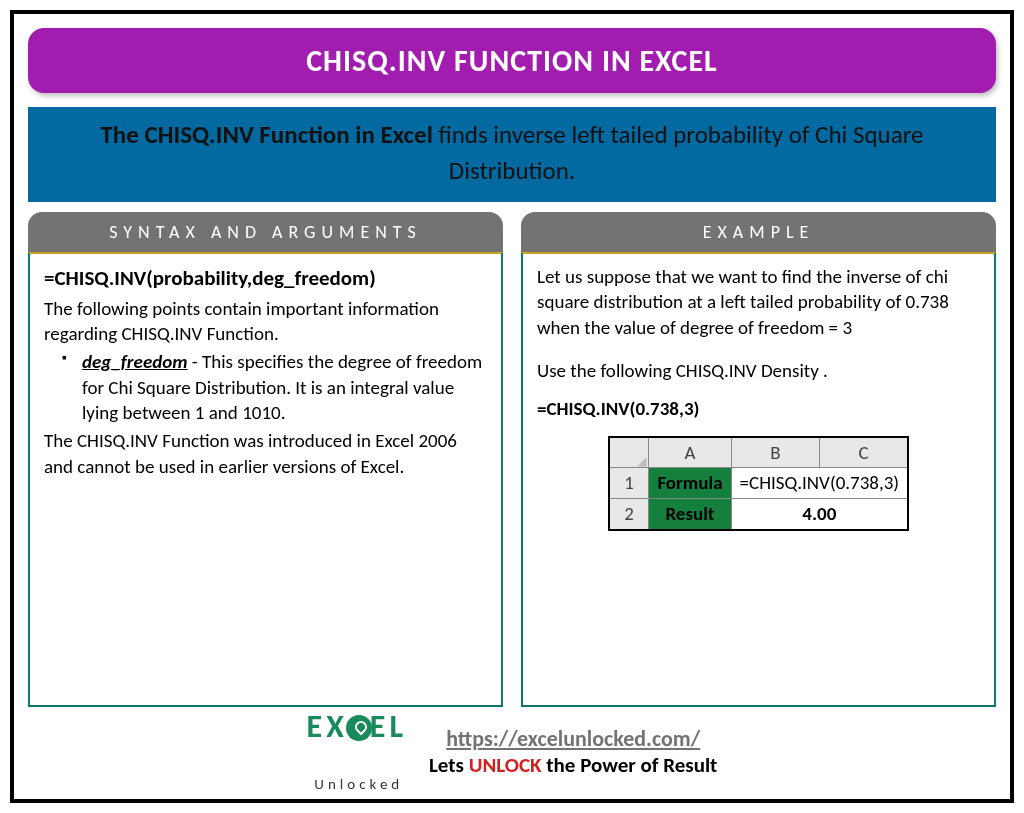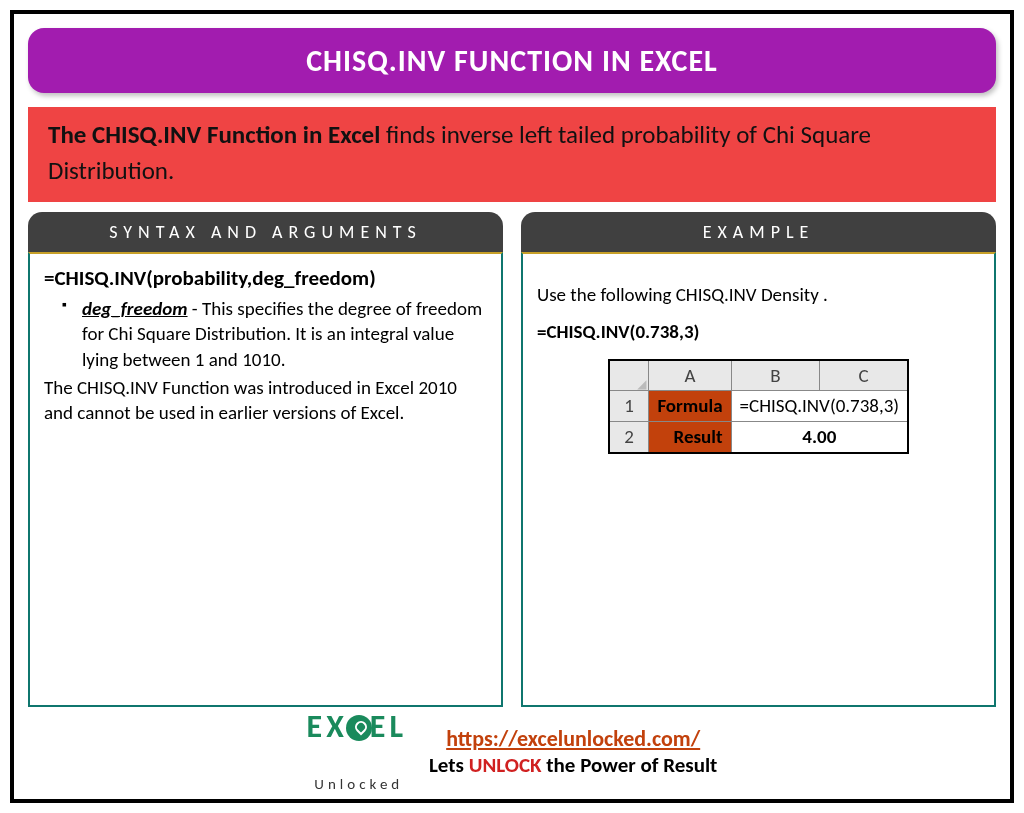--- a/index.html
+++ b/index.html
@@ -23,39 +23,39 @@
     color: #fff;
     font-weight: 700;
     font-size: 30px;
     text-align: center;
     padding: 14px 10px;
     border-radius: 16px;
     letter-spacing: 1px;
     box-shadow: 2px 3px 5px rgba(0,0,0,0.25);
   }
   .desc-bar {
-    background: #ef4444;
+    background: #0369a1;
     color: #111;
     font-size: 25px;
-    text-align: left;
+    text-align: center;
     padding: 10px 20px 12px 20px;
     margin-top: 14px;
     line-height: 1.45;
   }
   .desc-bar .bold { font-weight: 700; }
   .columns {
     display: flex;
     gap: 18px;
     margin-top: 10px;
     flex: 1;
     min-height: 0;
   }
   .col { flex: 1; display: flex; flex-direction: column; }
   .col-header {
-    background: #404040;
+    background: #737373;
     color: #fff;
     text-align: center;
     font-size: 18px;
     letter-spacing: 6px;
     padding: 9px 4px;
     border-top-left-radius: 14px;
     border-top-right-radius: 14px;
     font-weight: 500;
   }
   .col-body {
@@ -100,21 +100,21 @@
     position: relative;
   }
   .mini-table .corner::after {
     content: "◢";
     color: #bbb;
     font-size: 12px;
     position: absolute;
     right: 2px;
     bottom: -2px;
   }
-  .mini-table .lbl { text-align: right; font-weight: 700; background: #c2410c; }
+  .mini-table .lbl { text-align: center; font-weight: 700; background: #15803d; }
   .mini-table .val-left { text-align: left; }
   .mini-table .val-right { text-align: center; font-weight: bold; }
   .footer {
     display: flex;
     align-items: center;
     justify-content: center;
     gap: 22px;
     margin-top: 6px;
   }
   .logo {
@@ -138,21 +138,21 @@
     content: "";
     position: absolute;
     left: 9px; top: 6px;
     width: 8px; height: 8px;
     border: 2px solid #fff;
     border-radius: 50% 50% 50% 0;
     transform: rotate(-45deg);
   }
   .footer-text { text-align: center; }
   .footer-link {
-    color: #c2410c;
+    color: #737373;
     font-weight: 700;
     text-decoration: underline;
     font-size: 22px;
   }
   .footer-tagline { font-size: 21px; font-weight: 700; margin-top: 0; }
   .footer-tagline .unlock { color: #d02020; }
 </style>
 </head>
 <body>
 
@@ -163,32 +163,34 @@
   <div class="desc-bar">
     <span class="bold">The CHISQ.INV Function in Excel</span><span> finds inverse left tailed probability of Chi Square Distribution.</span>
   </div>
 
   <div class="columns">
 
     <div class="col">
       <div class="col-header">SYNTAX AND ARGUMENTS</div>
       <div class="col-body">
         <div class="syntax-formula">=CHISQ.INV(probability,deg_freedom)</div>
+        <div>The following points contain important information regarding CHISQ.INV Function.</div>
         <ul class="args">
           <li>
             <span class="arg-name">deg_freedom</span><span> - This specifies the degree of freedom for Chi Square Distribution. It is an integral value lying between 1 and 1010.</span>
           </li>
         </ul>
-        <div>The CHISQ.INV Function was introduced in Excel 2010 and cannot be used in earlier versions of Excel.</div>
+        <div>The CHISQ.INV Function was introduced in Excel 2006 and cannot be used in earlier versions of Excel.</div>
       </div>
     </div>
 
     <div class="col">
       <div class="col-header">EXAMPLE</div>
       <div class="col-body">
+        <div>Let us suppose that we want to find the inverse of chi square distribution at a left tailed probability of 0.738 when the value of degree of freedom = 3</div>
         <div style="height:18px"></div>
         <div>Use the following CHISQ.INV Density .</div>
         <div class="example-formula">=CHISQ.INV(0.738,3)</div>
 
         <table class="mini-table">
           <tbody>
               <tr>
             <th class="hdr corner"></th>
             <th class="hdr">A</th>
             <th class="hdr">B</th>

